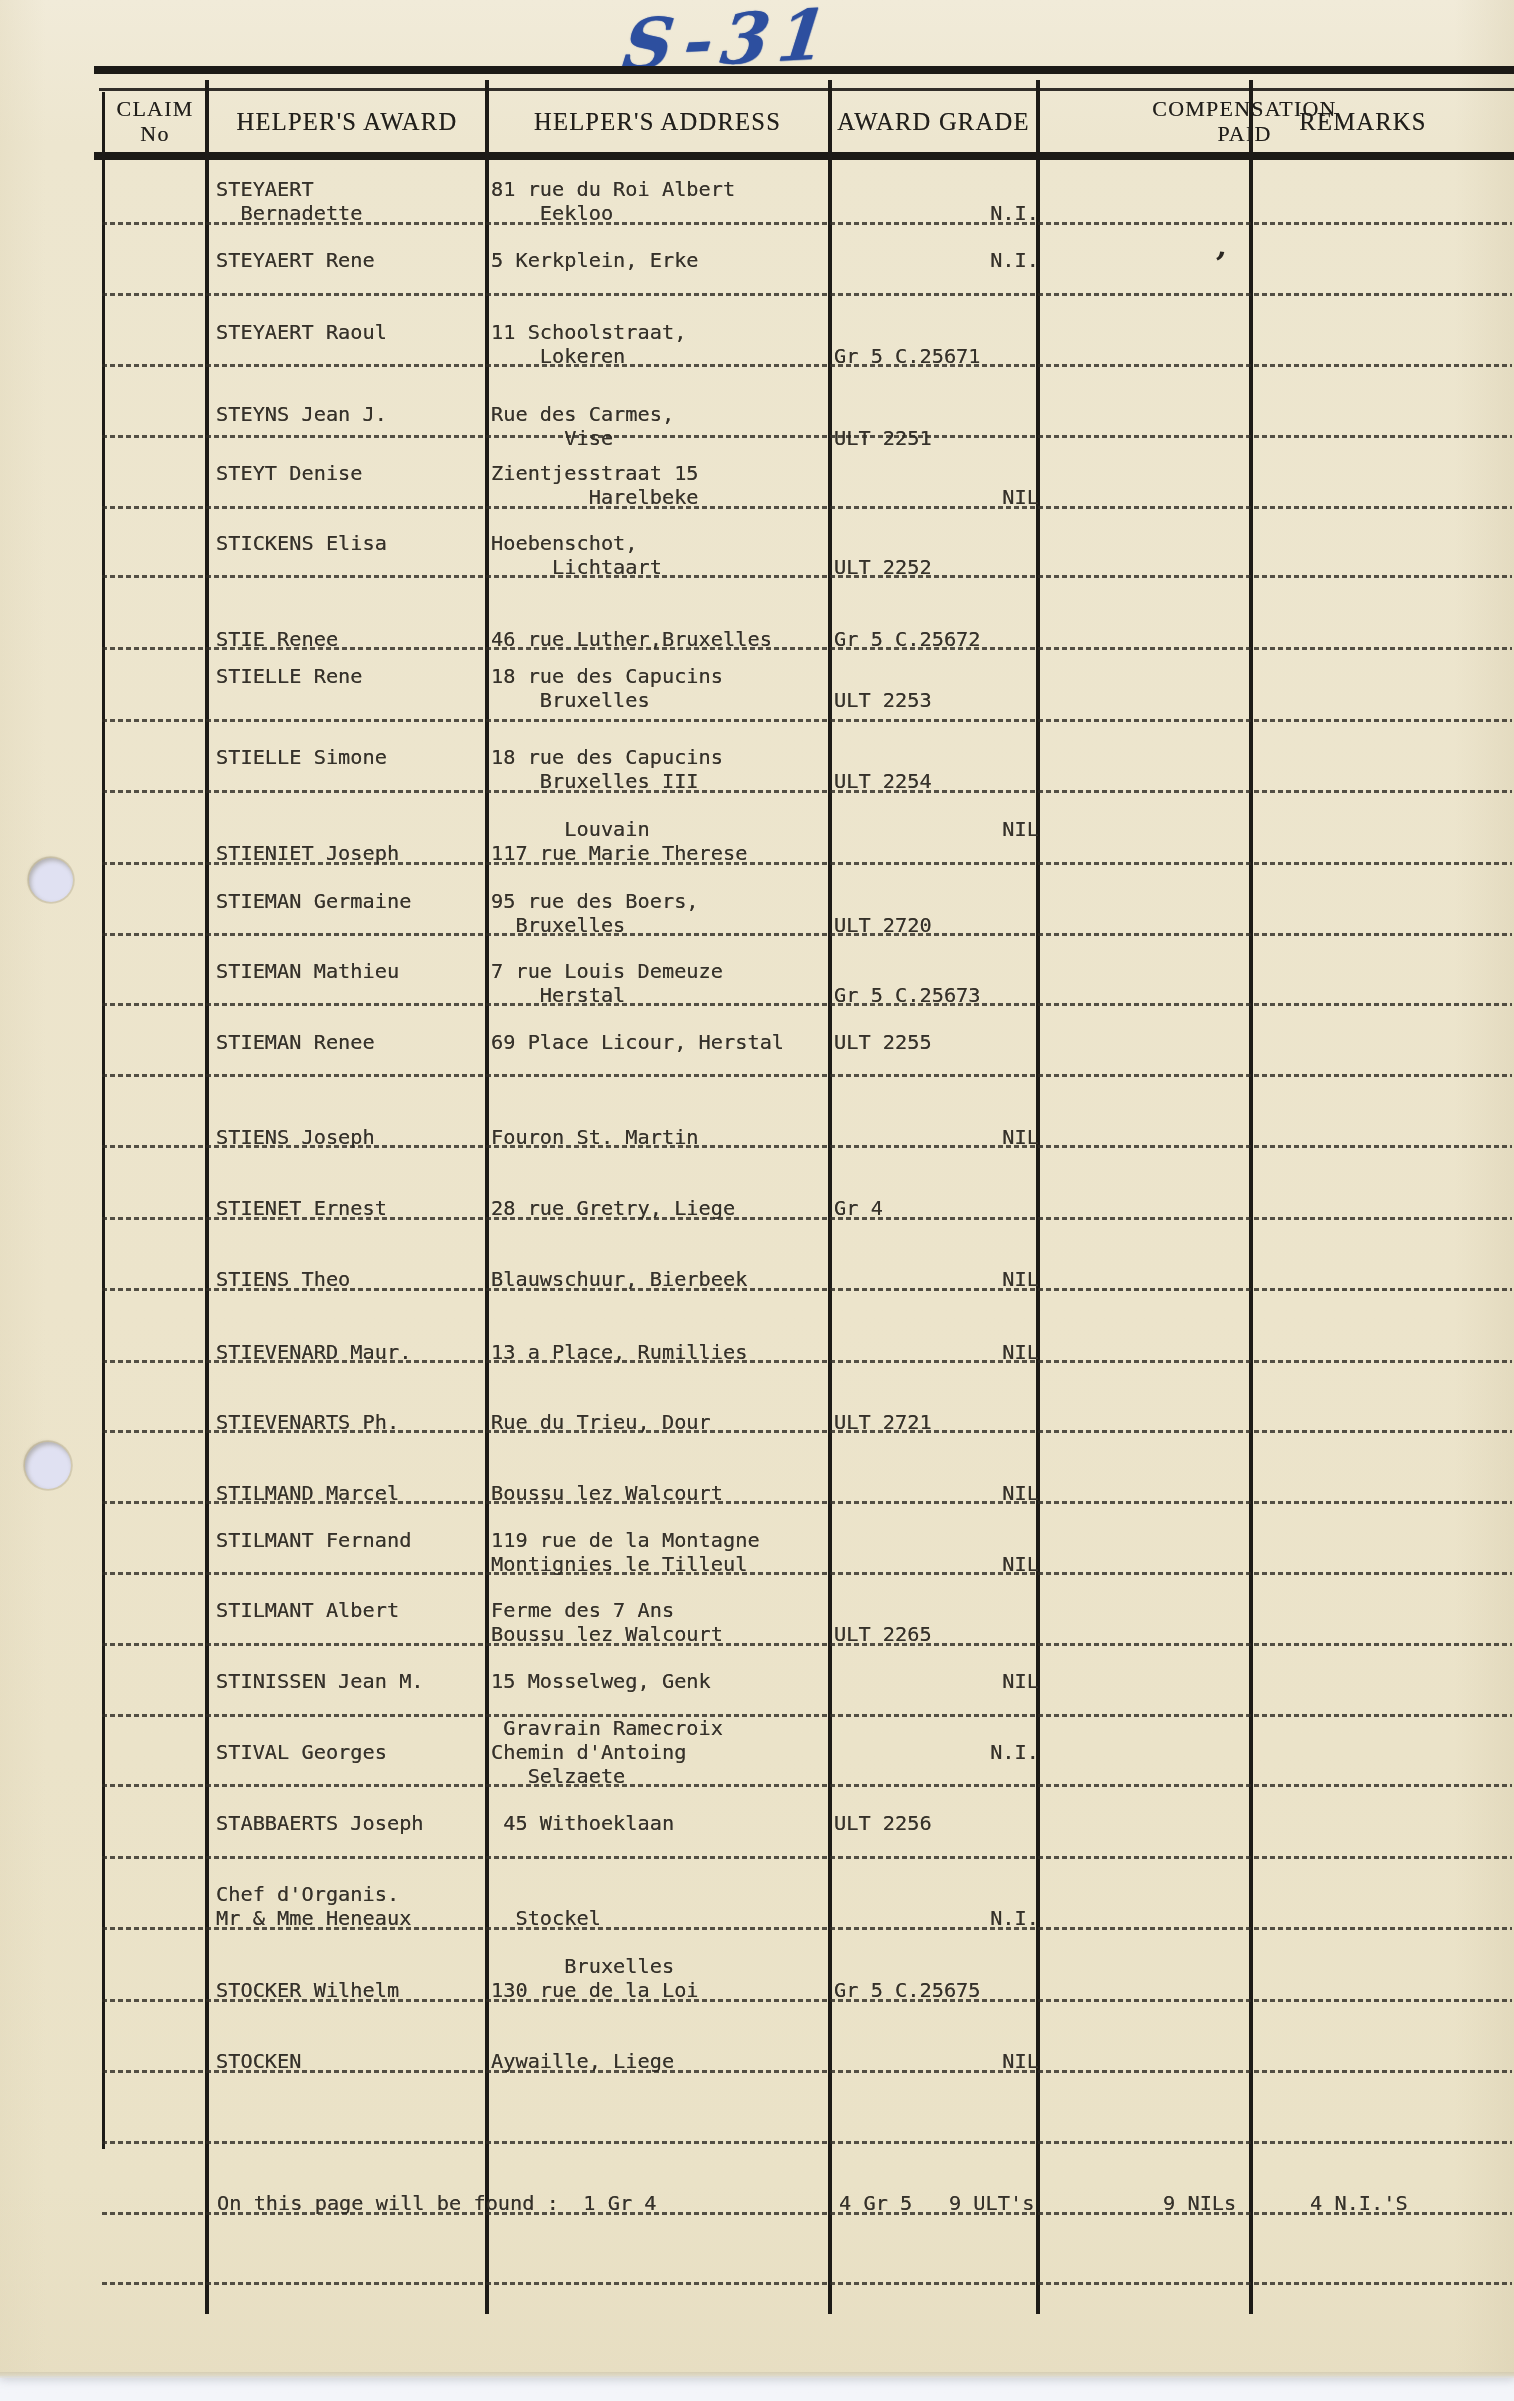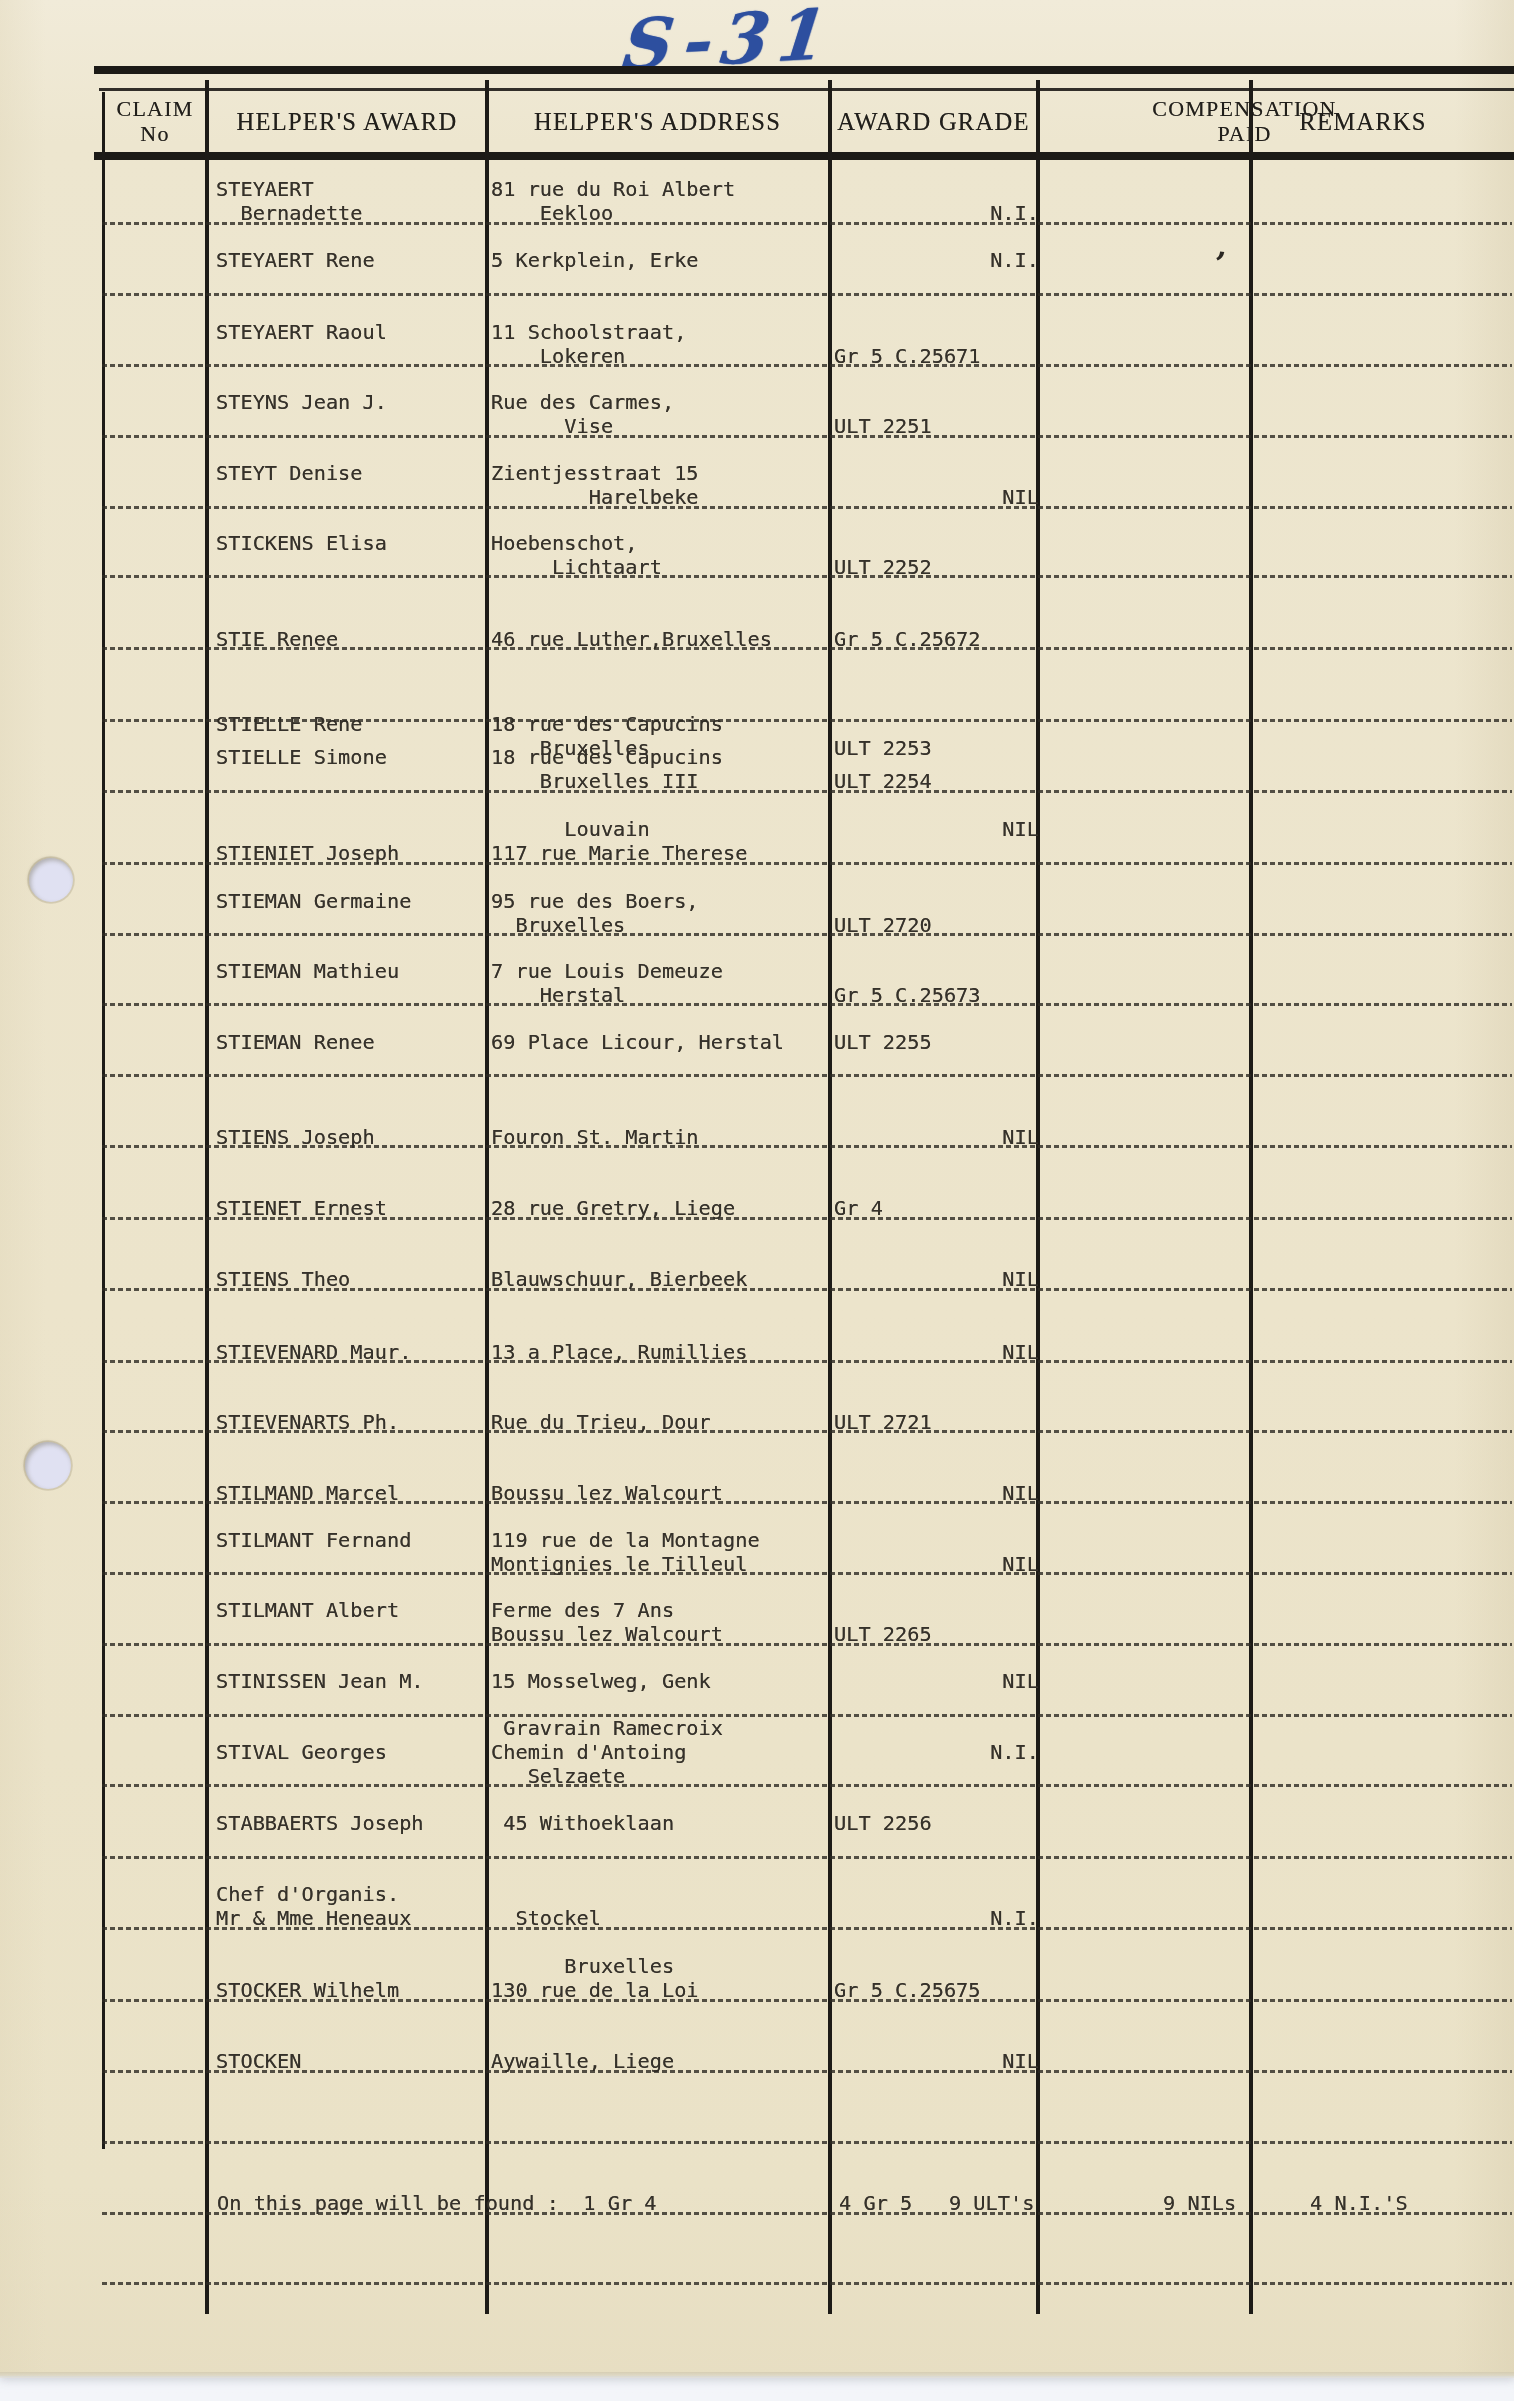--- a/index.html
+++ b/index.html
@@ -158,21 +158,21 @@
           <div class="typed c-name">STEYAERT Raoul</div>
           <div class="typed c-addr">11 Schoolstraat,</div>
         </div>
         <div class="line">
           <div class="typed c-addr">    Lokeren</div>
           <div class="typed c-award">Gr 5 C.25671</div>
         </div>
       </div>
     </div>
     <div class="sep" style="top: 364px;"></div>
-    <div class="row" style="top: 366px; height: 71px;">
+    <div class="row" style="top: 378px; height: 71px;">
       <div class="lines">
         <div class="line">
           <div class="typed c-name">STEYNS Jean J.</div>
           <div class="typed c-addr">Rue des Carmes,</div>
         </div>
         <div class="line">
           <div class="typed c-addr">      Vise</div>
           <div class="typed c-award">ULT 2251</div>
         </div>
       </div>
@@ -207,21 +207,21 @@
     <div class="row" style="top: 578px; height: 72px;">
       <div class="lines">
         <div class="line">
           <div class="typed c-name">STIE Renee</div>
           <div class="typed c-addr">46 rue Luther,Bruxelles</div>
           <div class="typed c-award">Gr 5 C.25672</div>
         </div>
       </div>
     </div>
     <div class="sep" style="top: 647px;"></div>
-    <div class="row" style="top: 688px; height: 71px;">
+    <div class="row" style="top: 640px; height: 71px;">
       <div class="lines">
         <div class="line">
           <div class="typed c-name">STIELLE Rene</div>
           <div class="typed c-addr">18 rue des Capucins</div>
         </div>
         <div class="line">
           <div class="typed c-addr">    Bruxelles</div>
           <div class="typed c-award">ULT 2253</div>
         </div>
       </div>

